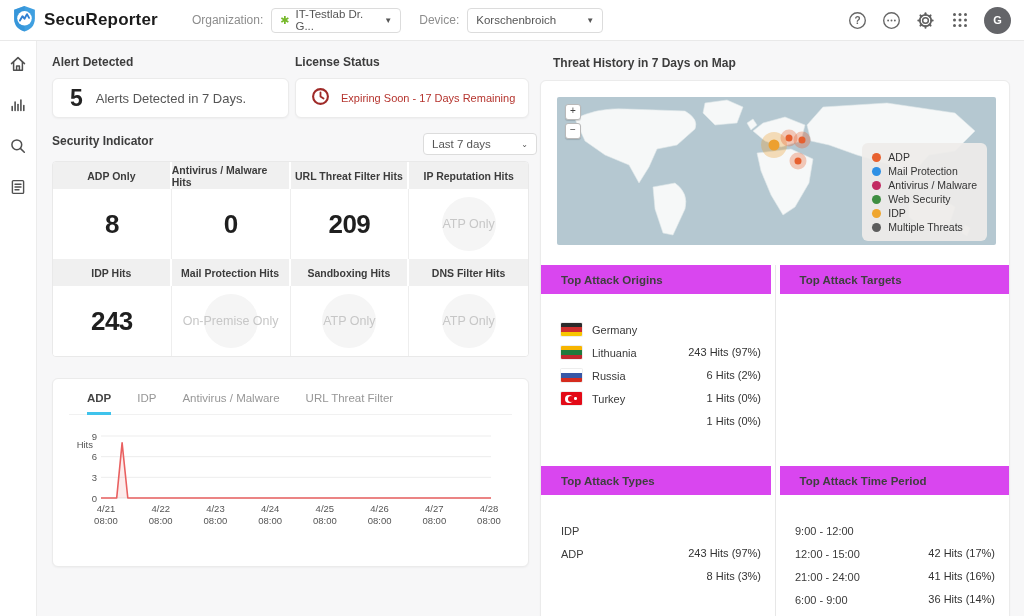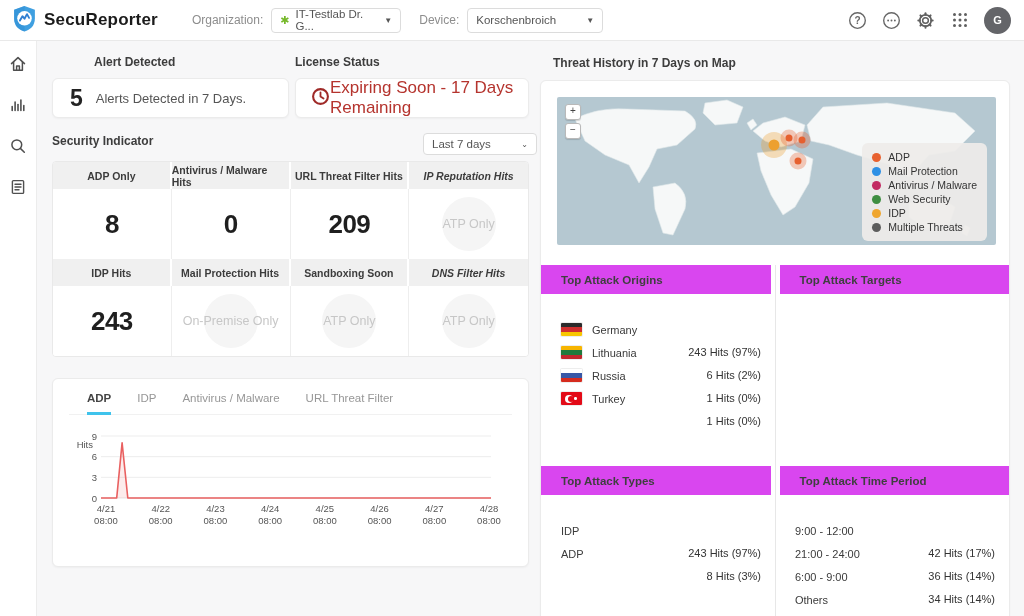--- a/index.html
+++ b/index.html
@@ -31,32 +31,32 @@
   .main{position:absolute;left:37px;top:41px;width:987px;height:575px;overflow:hidden;}
   .sec-title{position:absolute;font-size:12px;font-weight:700;color:#3d3d3d;}
   .card{position:absolute;background:#fff;border:1px solid #ebebeb;border-radius:6px;
         box-shadow:0 1px 2px rgba(0,0,0,.04);}
   
   .alert-card{left:15px;top:37px;width:235px;height:38px;display:flex;align-items:center;}
   .alert-num{font-size:23px;font-weight:700;color:#232323;margin-left:17px;}
   .alert-text{font-size:13px;color:#555;margin-left:13px;}
   .lic-card{left:258px;top:37px;width:232px;height:38px;display:flex;align-items:center;}
   .lic-card svg{margin-left:15px;}
-  .lic-text{font-size:17px;color:#b5342e;}
+  .lic-text{font-size:11px;color:#b5342e;margin-left:11px;}
   
   .range-sel{position:absolute;left:386px;top:92px;width:96px;height:20px;margin:0;}
   
   .sec-table{position:absolute;left:15px;top:120px;width:475px;height:194px;background:#fff;
              border:1px solid #e9e9e9;border-radius:4px;overflow:hidden;}
   .trow{display:grid;grid-template-columns:repeat(4,1fr);}
   .trow.head{height:27px;background:#f0f0f0;}
   .trow.vals{height:70px;background:#fff;}
   .th{display:flex;align-items:center;justify-content:center;font-size:10.5px;font-weight:700;
       color:#3c3c3c;border-right:2px solid #fff;}
-  .th:last-child{border-right:none;font-style:italic;}
+  .th:last-child{border-right:none;}
   .td{display:flex;align-items:center;justify-content:center;position:relative;
       border-right:1px solid #eeeeee;font-size:26px;font-weight:700;color:#1f1f1f;letter-spacing:-0.5px;}
   .td:last-child{border-right:none;}
   .td.dis{font-size:12.5px;font-weight:400;color:#c7c7c7;letter-spacing:0;}
   .td .halo{position:absolute;width:54px;height:54px;border-radius:50%;background:#f5f5f5;}
   .td span.v{position:relative;z-index:1;}
   
   .trend-card{left:15px;top:337px;width:475px;height:187px;}
   .tabs{margin:13px 16px 0 16px;display:flex;gap:26px;padding-left:18px;border-bottom:1px solid #f1f1f1;}
   .tab{font-size:11.5px;color:#979797;padding-bottom:8px;cursor:pointer;border-bottom:3px solid transparent;margin-bottom:-1px;}
@@ -199,21 +199,21 @@
         <rect x="3.4" y="2.6" width="11.2" height="12.8" rx="1"></rect>
         <path d="M6 6.2 H12"></path>
         <path d="M6 9 H12"></path>
         <path d="M6 11.8 H10"></path>
       </svg>
   </span>
 </div>
 
 <div class="main">
 
-  <div class="sec-title" style="left:15px;top:14px;margin-left:42px;">Alert Detected</div>
+  <div class="sec-title" style="left:15px;top:14px;">Alert Detected</div>
   <div class="sec-title" style="left:258px;top:14px;">License Status</div>
   <div class="sec-title" style="left:15px;top:93px;">Security Indicator</div>
   <div class="sec-title" style="left:516px;top:15px;">Threat History in 7 Days on Map</div>
 
   <div class="card alert-card">
     <span class="alert-num">5</span>
     <span class="alert-text">Alerts Detected in 7 Days.</span>
   </div>
 
   <div class="card lic-card">
@@ -249,21 +249,21 @@
           <span class="v">209</span>
         </div>
         <div class="td dis">
           <span class="halo"></span>
           <span class="v">ATP Only</span>
         </div>
       </div>
     <div class="trow head" id="sec-h2">
         <div class="th">IDP Hits</div>
         <div class="th">Mail Protection Hits</div>
-        <div class="th">Sandboxing Soon</div>
+        <div class="th">Sandboxing Hits</div>
         <div class="th">DNS Filter Hits</div>
       </div>
     <div class="trow vals" id="sec-v2">
         <div class="td">
           <span class="v">243</span>
         </div>
         <div class="td dis">
           <span class="halo"></span>
           <span class="v">On-Premise Only</span>
         </div>
@@ -437,20 +437,24 @@
               <span>ADP</span>
               <span class="val">8 Hits (3%)</span>
             </div>
           </div>
         <div class="col" id="times-list">
             <div class="lrow">
               <span>9:00 - 12:00</span>
               <span class="val">42 Hits (17%)</span>
             </div>
             <div class="lrow">
+              <span>12:00 - 15:00</span>
+              <span class="val">41 Hits (16%)</span>
+            </div>
+            <div class="lrow">
               <span>21:00 - 24:00</span>
               <span class="val">36 Hits (14%)</span>
             </div>
             <div class="lrow">
               <span>6:00 - 9:00</span>
               <span class="val">34 Hits (14%)</span>
             </div>
             <div class="lrow">
               <span>Others</span>
               <span class="val">98 Hits (39%)</span>

